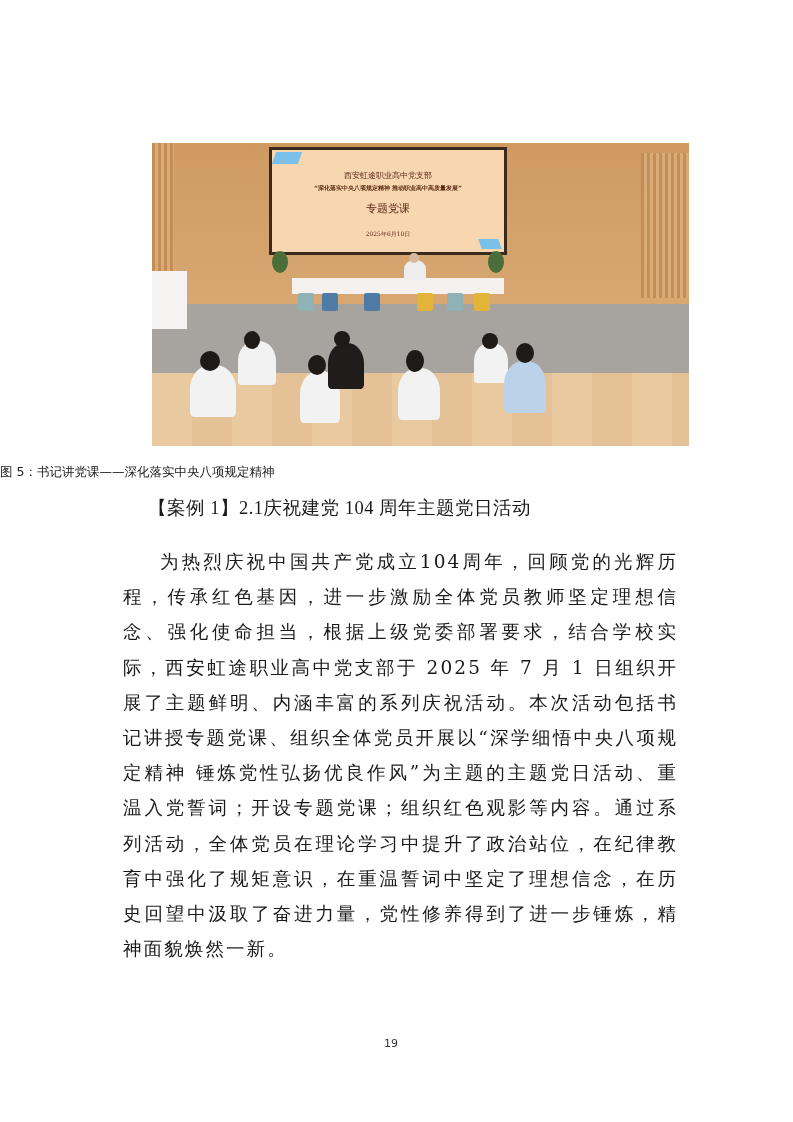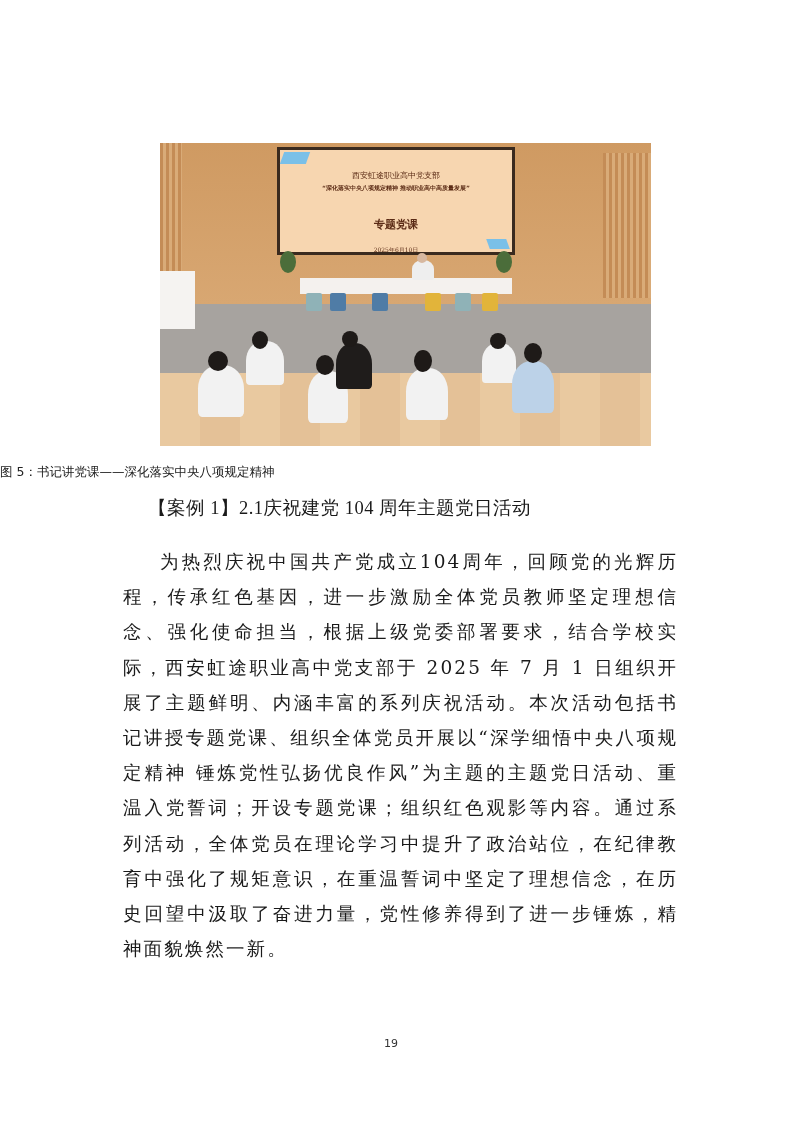--- a/index.html
+++ b/index.html
@@ -1,32 +1,32 @@
 <!DOCTYPE html>
 <html><head>
 <meta charset="utf-8">
 <style>
   html, body { margin:0; padding:0; background:#ffffff; }
   body { width:793px; height:1122px; position:relative; overflow:hidden;
          font-family:"DejaVu Serif", "Liberation Serif", serif; color:#1a1a1a; }
 
-  .photo { position:absolute; left:160px; top:143px; width:491px; height:303px; overflow:hidden;
+  .photo { position:absolute; left:152px; top:143px; width:537px; height:303px; overflow:hidden;
            background:#c4b5fd; }
   .wall { position:absolute; left:0; top:0; width:100%; height:53%;
           background:linear-gradient(180deg,#cf9a62 0%,#d8a772 100%); }
   .wall-left { position:absolute; left:0; top:0; width:22px; height:58%;
           background:repeating-linear-gradient(90deg,#c48c56 0 3px,#d9ab78 3px 6px); }
   .wall-right { position:absolute; right:0; top:10px; width:48px; height:48%;
           background:repeating-linear-gradient(90deg,#c48c56 0 3px,#d9ab78 3px 6px); }
   .screen { position:absolute; left:117px; top:4px; width:238px; height:108px;
             background:#f7d6b0; border:3px solid #3a2a1e; box-sizing:border-box;
             text-align:center; font-family:"DejaVu Serif", serif; color:#5a2a14; }
   .screen .s1 { font-size:8px; margin-top:20px; }
   .screen .s2 { font-size:6px; margin-top:3px; font-family:"DejaVu Sans", sans-serif; font-weight:bold; }
-  .screen .s3 { font-size:11px; font-weight:bold; margin-top:24px; }
+  .screen .s3 { font-size:11px; font-weight:normal; margin-top:8px; }
   .screen .s4 { font-size:6px; margin-top:14px; }
   .screen .deco1 { position:absolute; left:2px; top:2px; width:26px; height:12px; background:#7ac0e8; transform:skewX(-20deg); }
   .screen .deco2 { position:absolute; right:4px; bottom:3px; width:20px; height:10px; background:#7ac0e8; transform:skewX(20deg); }
   .floor { position:absolute; left:0; top:53%; width:100%; height:25%; background:#a7a39f; }
   .stage { position:absolute; left:0; bottom:0; width:100%; height:24%;
            background:repeating-linear-gradient(90deg,#e9c9a0 0 40px,#e4c197 40px 80px); }
   .table { position:absolute; left:140px; top:135px; width:212px; height:16px; background:#f4f1ee; }
   .chair { position:absolute; top:150px; width:16px; height:18px; border-radius:2px; }
   .person { position:absolute; border-radius:45% 45% 10% 10%; background:#f2f2f2; }
   .head { position:absolute; border-radius:50%; background:#1e1a18; }

